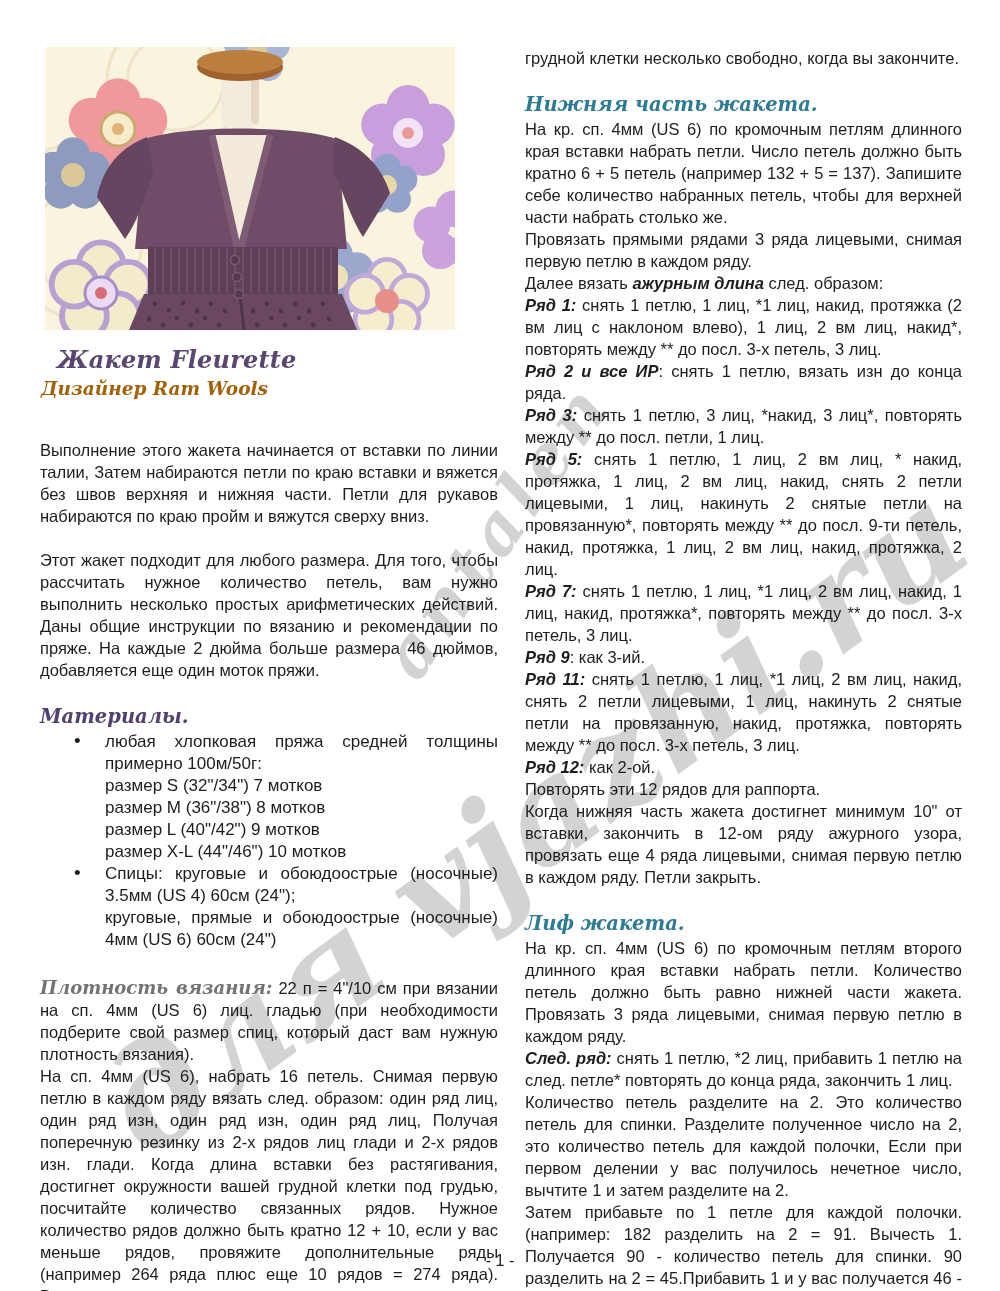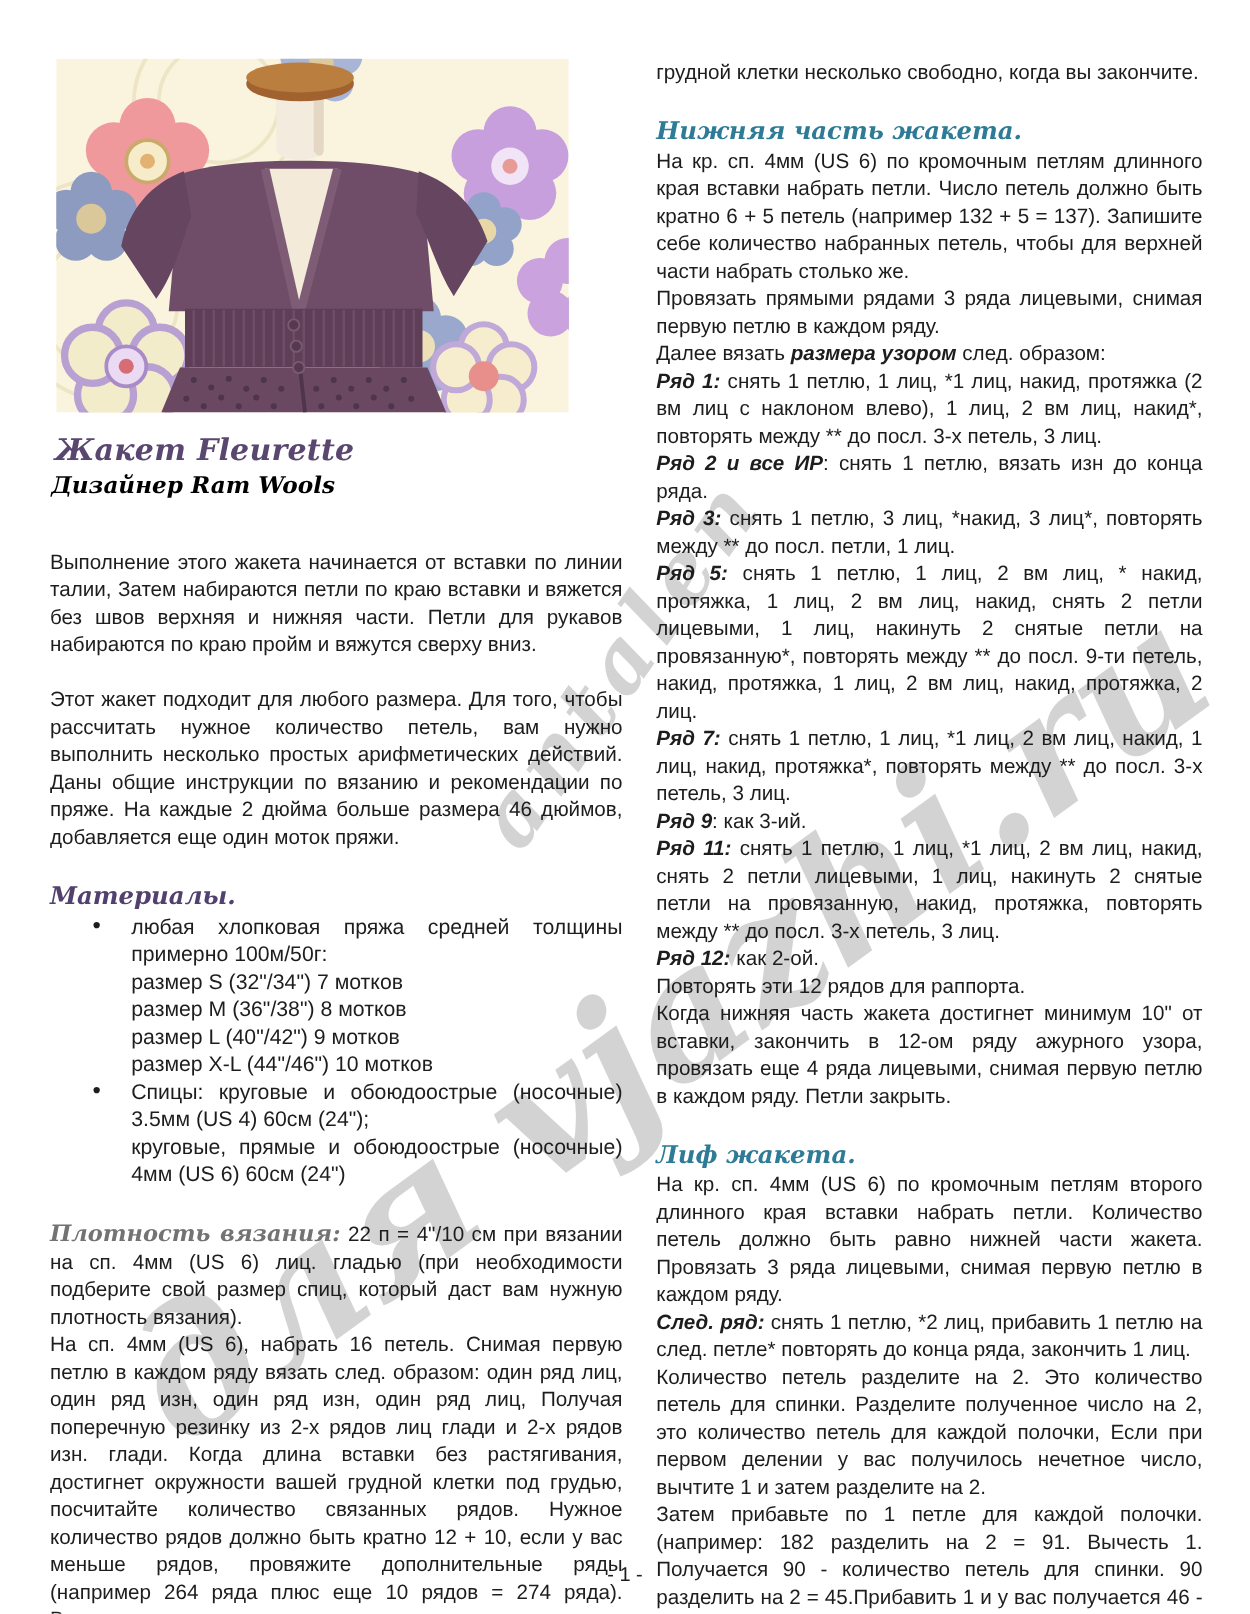--- a/index.html
+++ b/index.html
@@ -8,22 +8,22 @@
     background:#ffffff;color:#1d1d1d;
     font-family:"Liberation Sans",sans-serif;
   }
   .col{position:absolute;top:0;z-index:2}
   .col-left{left:40px;width:458px}
   .col-right{left:525px;width:437px;top:47px}
 
   .photo{margin:47px 0 0 5px;width:410px;height:283px;line-height:0}
 
   .t-serif{font-family:"DejaVu Serif","Liberation Serif",serif;font-style:italic;font-weight:bold}
-  h1{font-size:24px;color:#5a4770;margin:15px 0 0 4px;letter-spacing:.2px}
-  h2{font-size:18.5px;color:#000000;margin:4px 0 0 1px}
+  h1{font-size:24px;color:#5a4770;margin:15px 0 0 17px;letter-spacing:.2px}
+  h2{font-size:18.5px;color:#a16207;margin:4px 0 0 1px}
   h3{font-size:19.5px;margin:24px 0 2px 0}
   .h-purple{color:#52406e}
   .h-teal{color:#2d7b94}
 
   p{font-size:16.5px;line-height:22px;margin:0}
   .j{text-align:justify}
   .mt{margin-top:22px}
   .rowlab{font-weight:bold;font-style:italic}
   .inl-h{font-family:"DejaVu Serif","Liberation Serif",serif;font-style:italic;font-weight:bold;color:#737373;font-size:18px}
 
@@ -218,21 +218,21 @@
 </div>
 
 <div class="col col-right">
   <p class="j">грудной клетки несколько свободно, когда вы закончите.</p>
 
   <section>
     <h3 class="t-serif h-teal">Нижняя часть жакета.</h3>
     <p class="j">На кр. сп. 4мм (US 6) по кромочным петлям длинного края вставки набрать петли. Число петель должно быть кратно 6 + 5 петель (например 132 + 5 = 137). Запишите себе количество набранных петель, чтобы для верхней части набрать столько же.</p>
     <p class="j">Провязать прямыми рядами 3 ряда лицевыми, снимая первую петлю в каждом ряду.</p>
     <p class="j">
-      <span>Далее вязать </span><span class="rowlab">размера узором</span><span> след. образом:</span>
+      <span>Далее вязать </span><span class="rowlab">ажурным длина</span><span> след. образом:</span>
     </p>
     <p class="j"><span class="rowlab">Ряд 1:</span><span> снять 1 петлю, 1 лиц, *1 лиц, накид, протяжка (2 вм лиц с наклоном влево), 1 лиц, 2 вм лиц, накид*, повторять между ** до посл. 3-х петель, 3 лиц.</span></p>
     <p class="j"><span class="rowlab">Ряд 2 и все ИР</span><span>: снять 1 петлю, вязать изн до конца ряда.</span></p>
     <p class="j"><span class="rowlab">Ряд 3:</span><span> снять 1 петлю, 3 лиц, *накид, 3 лиц*, повторять между ** до посл. петли, 1 лиц.</span></p>
     <p class="j"><span class="rowlab">Ряд 5:</span><span> снять 1 петлю, 1 лиц, 2 вм лиц, * накид, протяжка, 1 лиц, 2 вм лиц, накид, снять 2 петли лицевыми, 1 лиц, накинуть 2 снятые петли на провязанную*, повторять между ** до посл. 9-ти петель, накид, протяжка, 1 лиц, 2 вм лиц, накид, протяжка, 2 лиц.</span></p>
     <p class="j"><span class="rowlab">Ряд 7:</span><span> снять 1 петлю, 1 лиц, *1 лиц, 2 вм лиц, накид, 1 лиц, накид, протяжка*, повторять между ** до посл. 3-х петель, 3 лиц.</span></p>
     <p class="j"><span class="rowlab">Ряд 9</span><span>: как 3-ий.</span></p>
     <p class="j"><span class="rowlab">Ряд 11:</span><span> снять 1 петлю, 1 лиц, *1 лиц, 2 вм лиц, накид, снять 2 петли лицевыми, 1 лиц, накинуть 2 снятые петли на провязанную, накид, протяжка, повторять между ** до посл. 3-х петель, 3 лиц.</span></p>
     <p class="j"><span class="rowlab">Ряд 12:</span><span> как 2-ой.</span></p>
     <p class="j">Повторять эти 12 рядов для раппорта.</p>

